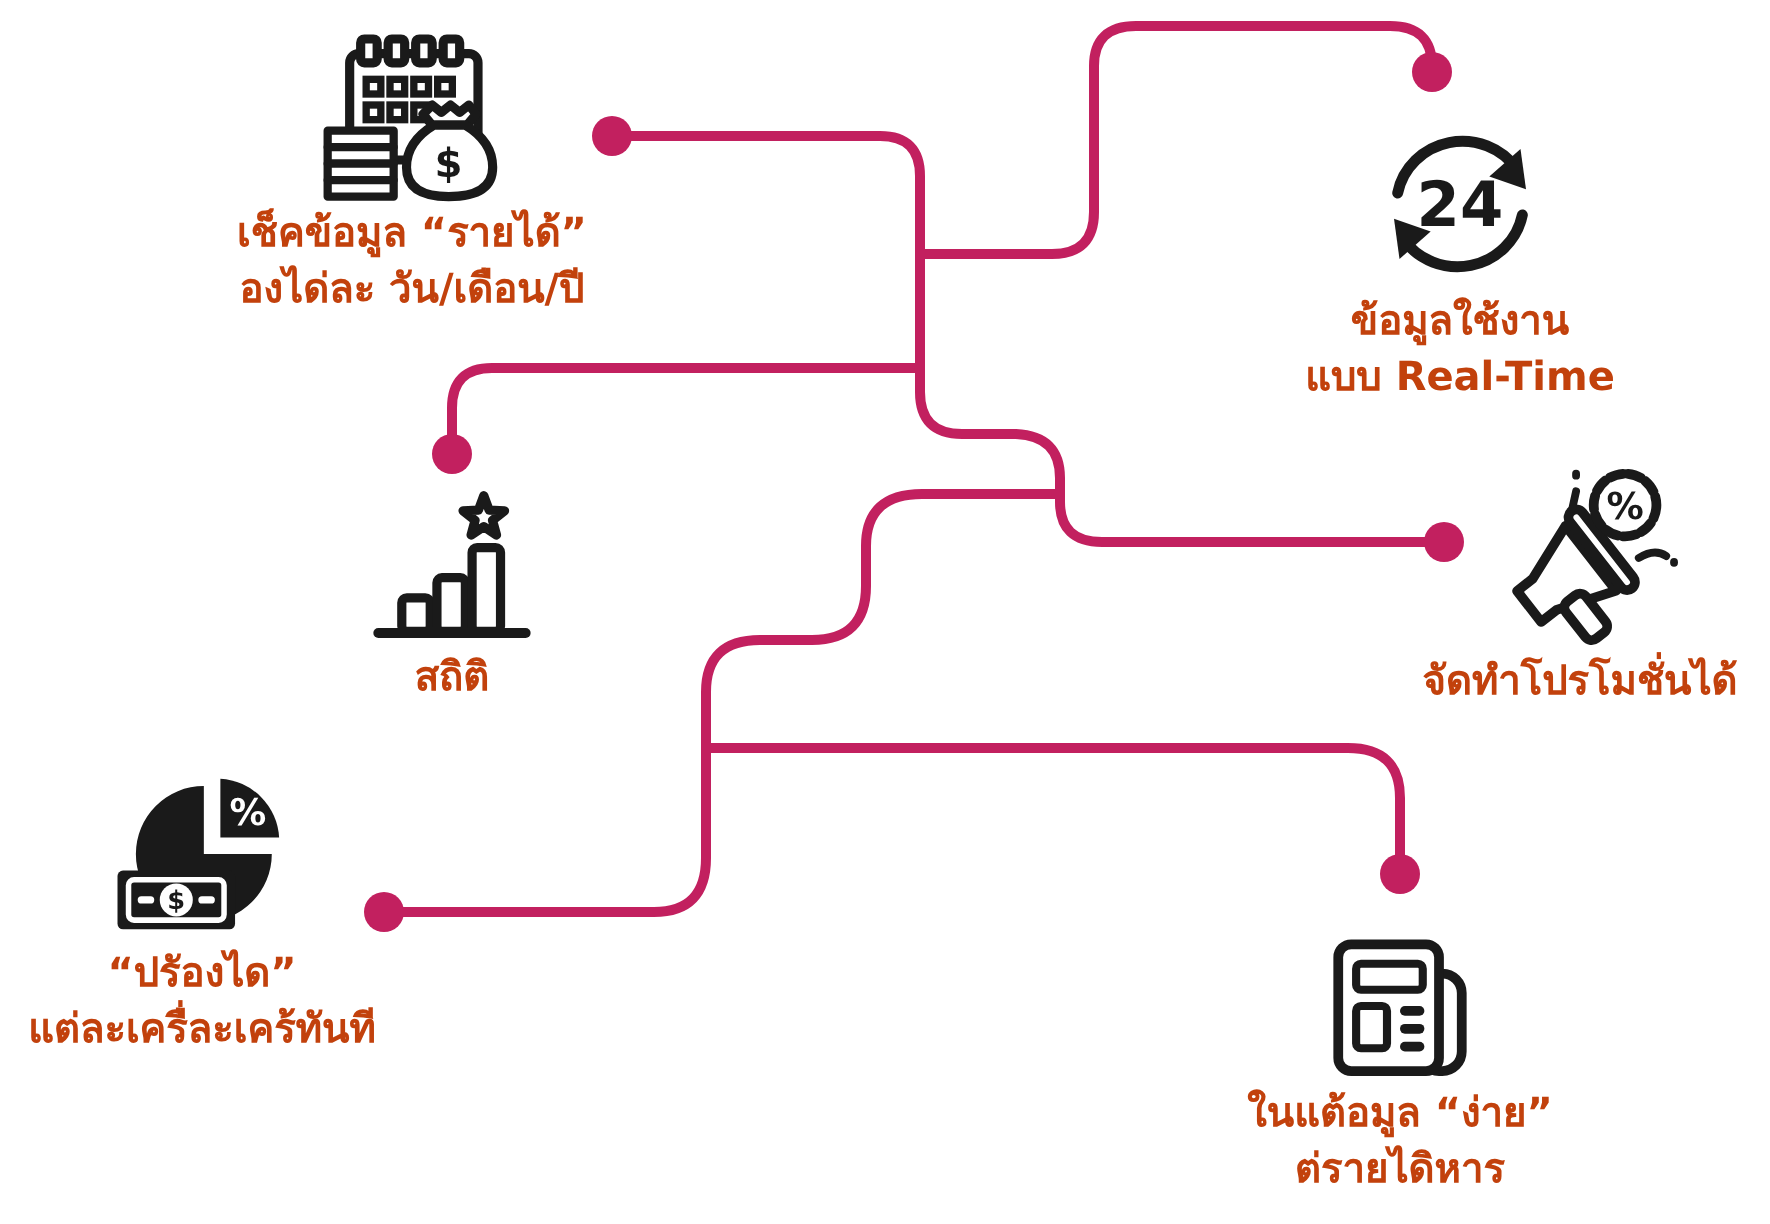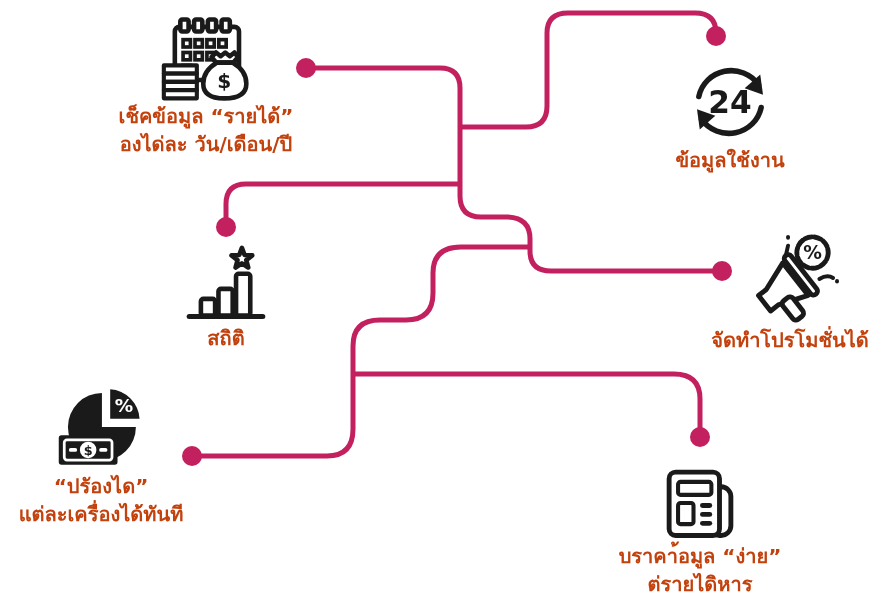--- a/index.html
+++ b/index.html
@@ -94,20 +94,21 @@
         </g>
         <g fill="#1A1A1A" stroke="none">
           <path d="M 83 18 L 86 40 L 66 33 Z"></path>
           <path d="M 17 78 L 14 56 L 34 63 Z"></path>
         </g>
         <text x="50" y="60" font-size="34" font-weight="700" fill="#1A1A1A" text-anchor="middle">24</text>
       </svg>
     </div>
     <div class="label">
       <div>ข้อมูลใช้งาน</div>
+      <div>แบบ Real-Time</div>
     </div>
   </div>
 
   <div class="feature" style="left:146px;top:242px;width:160px;">
     <div class="icon">
       <svg width="84" height="82" viewBox="0 0 100 98">
         <g fill="#fff" stroke="#1A1A1A" stroke-width="5.5" stroke-linejoin="round">
           <polygon points="69,7 72.2,15.6 81.4,16 74.2,21.7 76.6,30.5 69,25.5 61.4,30.5 63.8,21.7 56.6,16 65.8,15.6"></polygon>
           <rect x="20" y="68" width="17" height="20" rx="3"></rect>
           <rect x="41" y="56" width="17" height="32" rx="3"></rect>
@@ -153,21 +154,21 @@
         <rect x="4" y="58" width="64" height="32" rx="3" fill="#1A1A1A"></rect>
         <rect x="10" y="63" width="52" height="22" rx="3" fill="none" stroke="#ffffff" stroke-width="3"></rect>
         <circle cx="36" cy="74" r="9" fill="#ffffff"></circle>
         <text x="36" y="79" font-size="14" font-weight="700" fill="#1A1A1A" text-anchor="middle">$</text>
         <rect x="15" y="72" width="9" height="4" rx="2" fill="#ffffff"></rect>
         <rect x="48" y="72" width="9" height="4" rx="2" fill="#ffffff"></rect>
       </svg>
     </div>
     <div class="label">
       <div>“ปรัองได”</div>
-      <div>แต่ละเครื่องได้ทันที</div>
+      <div>แต่ละเครื่ละเคร้ทันที</div>
     </div>
   </div>
 
   <div class="feature" style="left:607px;top:464px;width:186px;">
     <div class="icon">
       <svg width="82" height="78" viewBox="0 0 100 96">
         <g fill="#fff" stroke="#1A1A1A" stroke-width="6" stroke-linejoin="round">
           <rect x="62" y="28" width="26" height="60" rx="12"></rect>
           <rect x="12" y="10" width="62" height="78" rx="8"></rect>
         </g>
@@ -176,18 +177,18 @@
           <rect x="23" y="48" width="19" height="26" rx="3"></rect>
         </g>
         <g fill="#1A1A1A" stroke="none">
           <rect x="50" y="48" width="15" height="6" rx="3"></rect>
           <rect x="50" y="59" width="15" height="6" rx="3"></rect>
           <rect x="50" y="70" width="15" height="6" rx="3"></rect>
         </g>
       </svg>
     </div>
     <div class="label">
-      <div>บราคา้อมูล “ง่าย”</div>
+      <div>ในแต้อมูล “ง่าย”</div>
       <div>ต่รายไดิหาร</div>
     </div>
   </div>
 
 </div>
 
 </body></html>

